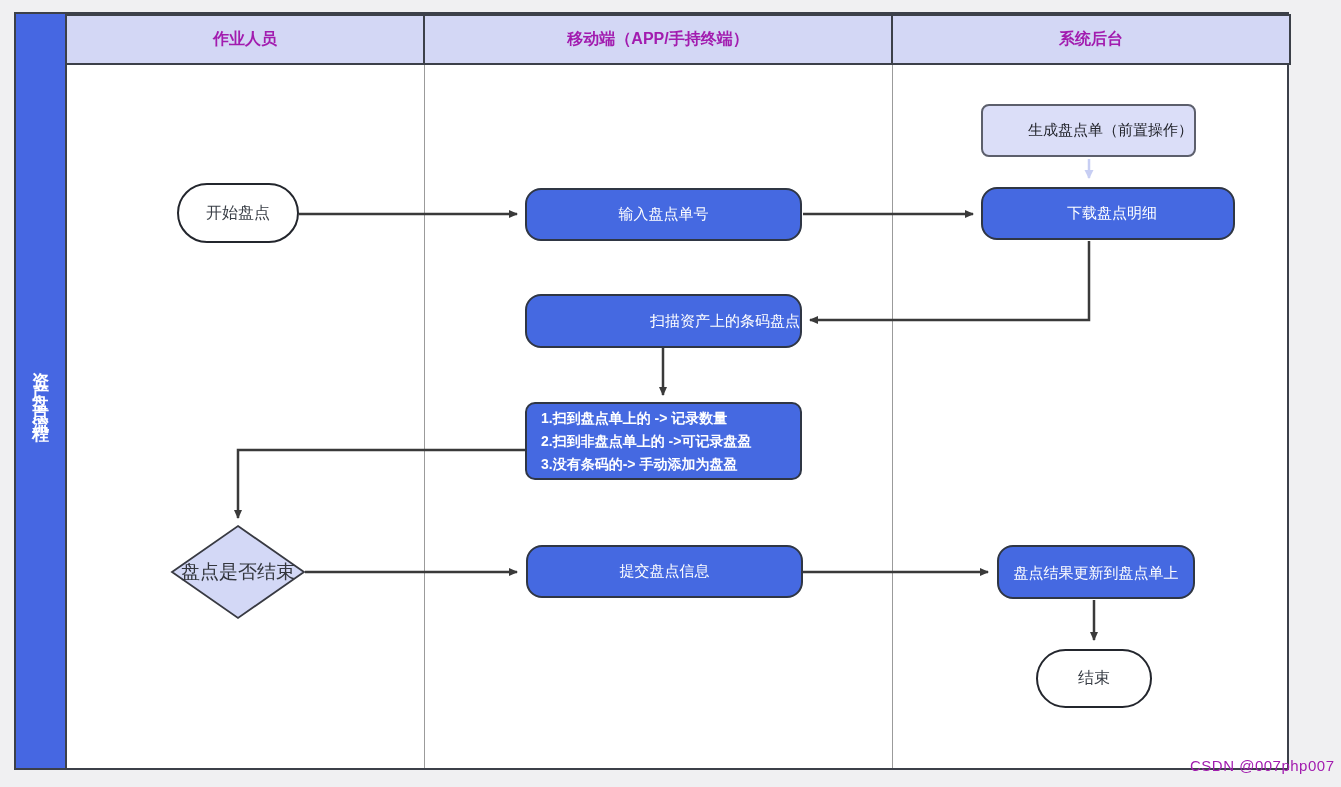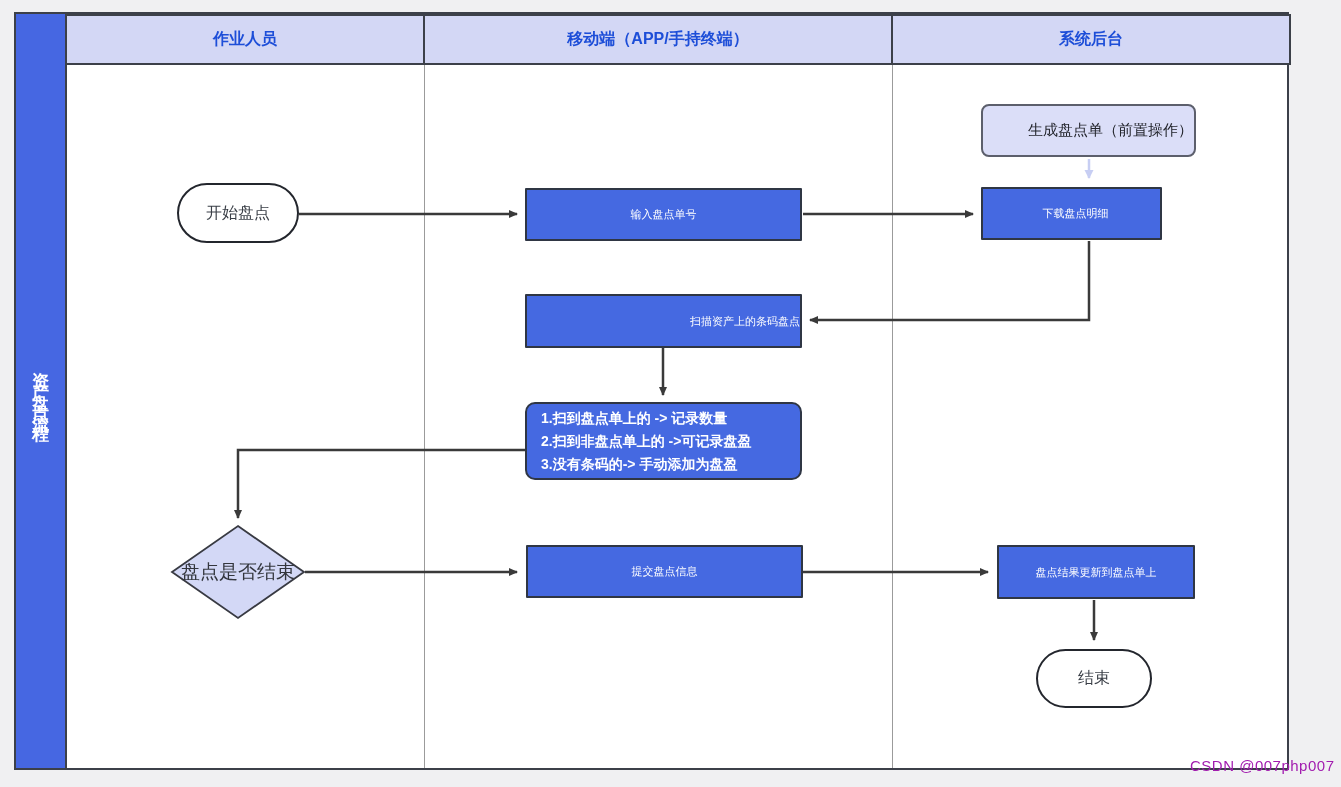--- a/index.html
+++ b/index.html
@@ -21,41 +21,41 @@
   }
   .side-title span{
     writing-mode:vertical-rl;text-orientation:upright;
     color:#ffffff;font-weight:bold;font-size:17px;letter-spacing:11px;
   }
   
   .lane-header{
     position:absolute;top:0;height:51px;background:#d3d7f5;
     border:2px solid #3c4049;box-sizing:border-box;
     display:flex;align-items:center;justify-content:center;
-    font-size:16px;font-weight:bold;color:#1d4ed8;
+    font-size:16px;font-weight:bold;color:#a21caf;
   }
   .lh1{left:49px;width:360px;}
   .lh2{left:407px;width:470px;}
   .lh3{left:875px;width:400px;}
   
   .lane-sep{
     position:absolute;top:51px;bottom:0;width:1px;background:#9b9b9b;
   }
   .sep1{left:408px;}
   .sep2{left:876px;}
   
   svg.connectors{position:absolute;left:0;top:0;width:1275px;height:758px;pointer-events:none;}
   
   .node{
     position:absolute;box-sizing:border-box;
     display:flex;align-items:center;justify-content:center;text-align:center;
   }
   .blue{
-    background:#4569e1;border:2px solid #2f3644;border-radius:1px;
-    color:#ffffff;font-size:11px;
+    background:#4569e1;border:2px solid #2f3644;border-radius:16px;
+    color:#ffffff;font-size:15px;
   }
   .light{
     background:#dbdef8;border:2px solid #5c5f6c;border-radius:8px;
     color:#23252c;font-size:15px;padding-left:44px;
   }
   .stadium{
     background:#ffffff;border:2.5px solid #23262d;border-radius:30px;
     color:#3a3f47;font-size:16px;
   }
   .rules{
@@ -130,21 +130,21 @@
   </div>
 
   <div class="node blue" style="left:509px;top:174px;width:277px;height:53px;">
     <span>输入盘点单号</span>
   </div>
 
   <div class="node light" style="left:965px;top:90px;width:215px;height:53px;">
     <span>生成盘点单（前置操作）</span>
   </div>
 
-  <div class="node blue" style="left:965px;top:173px;width:181px;height:53px;padding-left:8px;">
+  <div class="node blue" style="left:965px;top:173px;width:254px;height:53px;padding-left:8px;">
     <span>下载盘点明细</span>
   </div>
 
   <div class="node blue" style="left:509px;top:280px;width:277px;height:54px;justify-content:flex-end;">
     <span>扫描资产上的条码盘点</span>
   </div>
 
   <div class="node blue rules" style="left:509px;top:388px;width:277px;height:78px;">
     <span>1.扫到盘点单上的 -&gt; 记录数量</span>
     <span>2.扫到非盘点单上的 -&gt;可记录盘盈</span>

